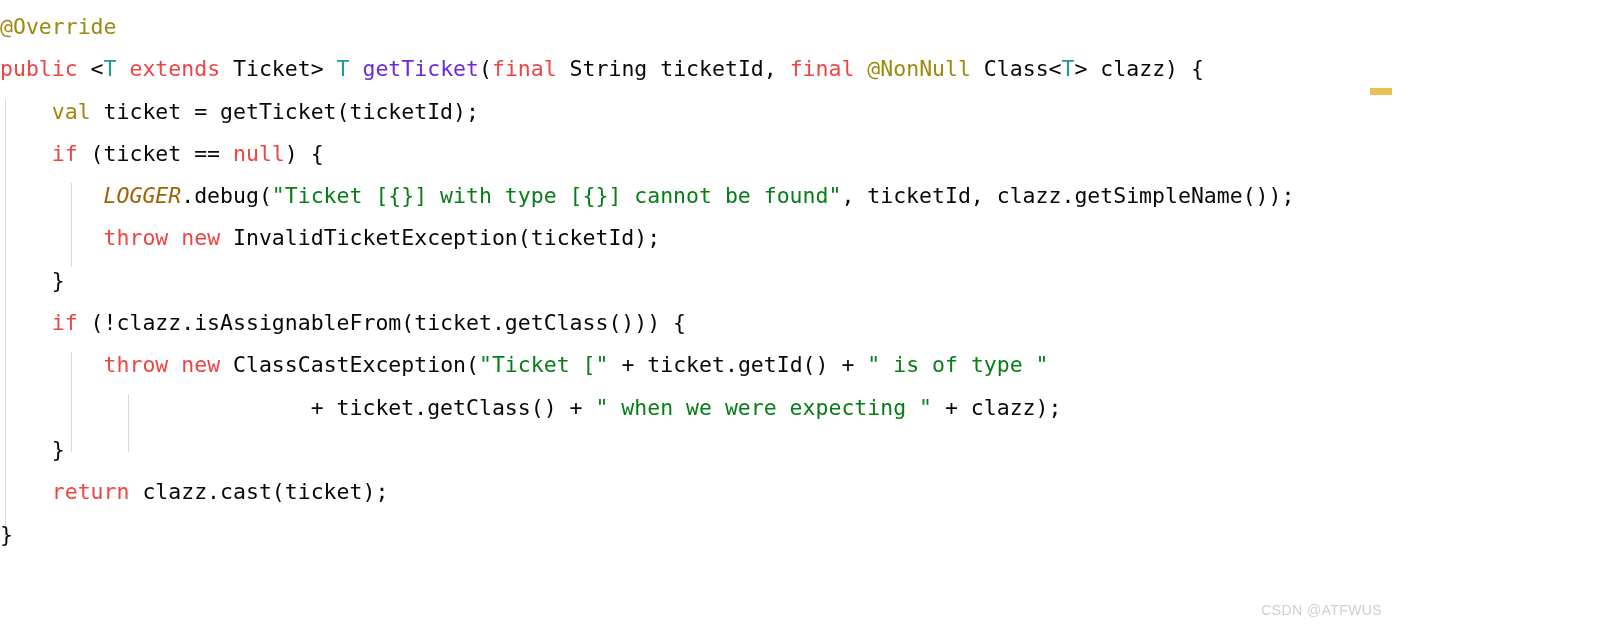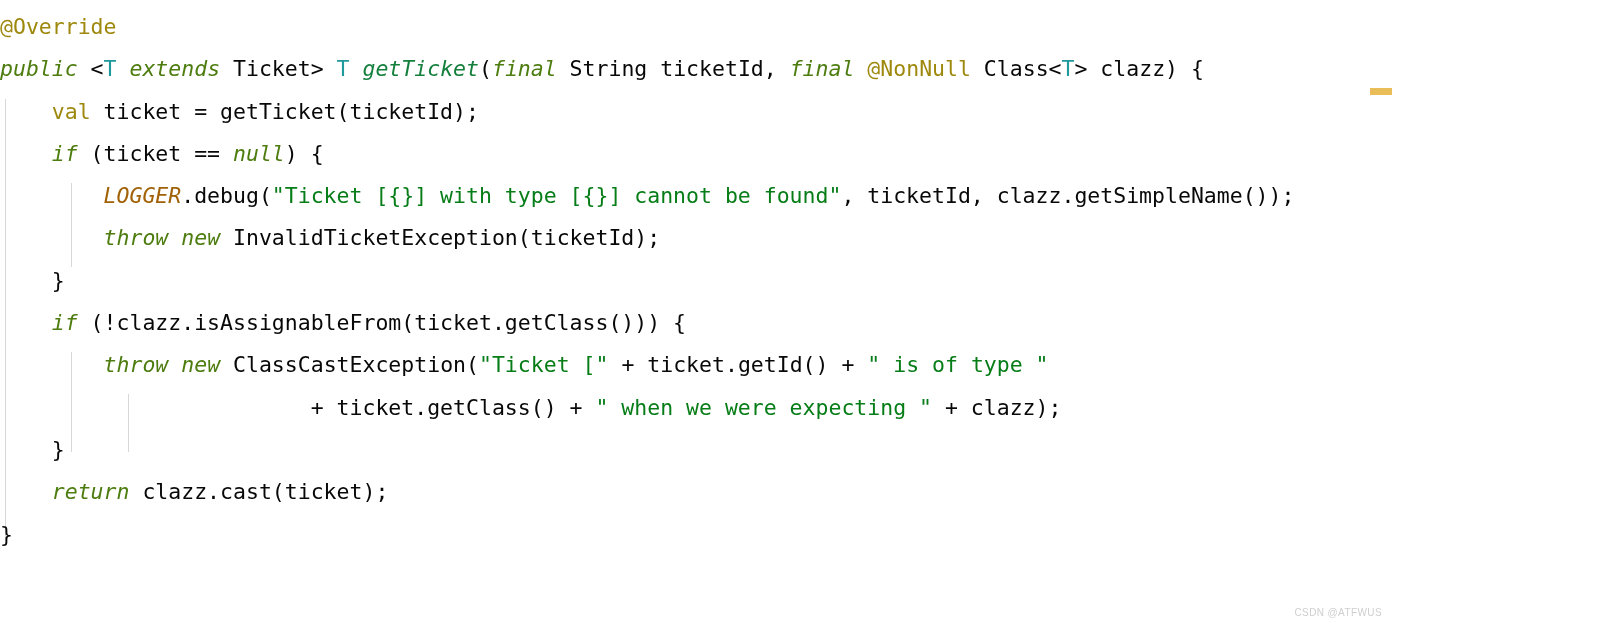--- a/index.html
+++ b/index.html
@@ -43,45 +43,45 @@
     font-size: 21.5px;
     line-height: 42.3px;
     color: #080808;
     white-space: pre;
     letter-spacing: 0px;
     -webkit-font-smoothing: antialiased;
   }
   .ln { display: block; height: 42.3px; }
 
   
-  .kw   { color: #4d7c0f; font-style: italic; }           
+  .kw   { color: #ef4444; }           
   .anno { color: #9e880d; }           
   .gen  { color: #20999d; }           
-  .mth  { color: #15803d; font-style: italic; }           
+  .mth  { color: #6d28d9; }           
   .str  { color: #067d17; }           
   .fld  { color: #a16207; font-style: italic; }  
   .plain{ color: #080808; }
 
   
   #inspect-marker {
     position: absolute;
     right: 0px;
     top: 88px;
     width: 22px;
     height: 7px;
     background: #e9bd58;
   }
 
   
   #watermark {
     position: absolute;
     right: 10px;
     bottom: 6px;
     font-family: "Liberation Sans", sans-serif;
-    font-size: 10px;
+    font-size: 14px;
     color: #cfcfcf;
     letter-spacing: 0.4px;
     white-space: pre;
   }
 </style>
 </head>
 <body>
 
 <div id="editor">
 

